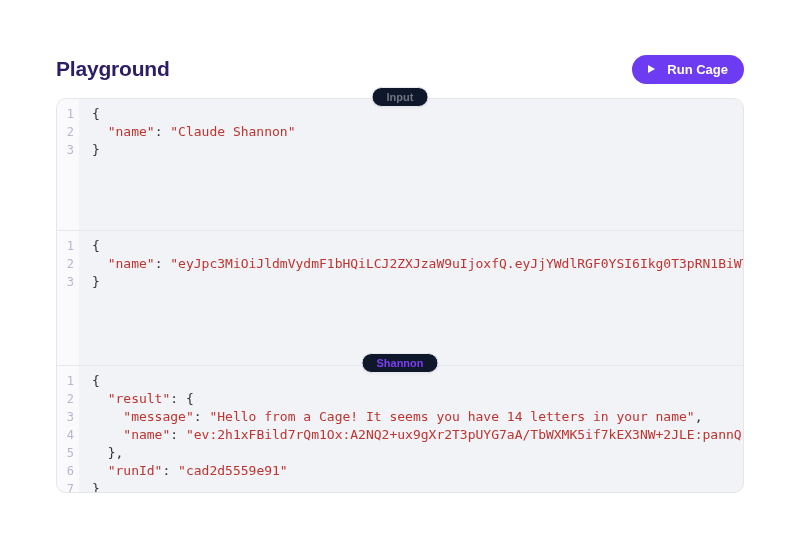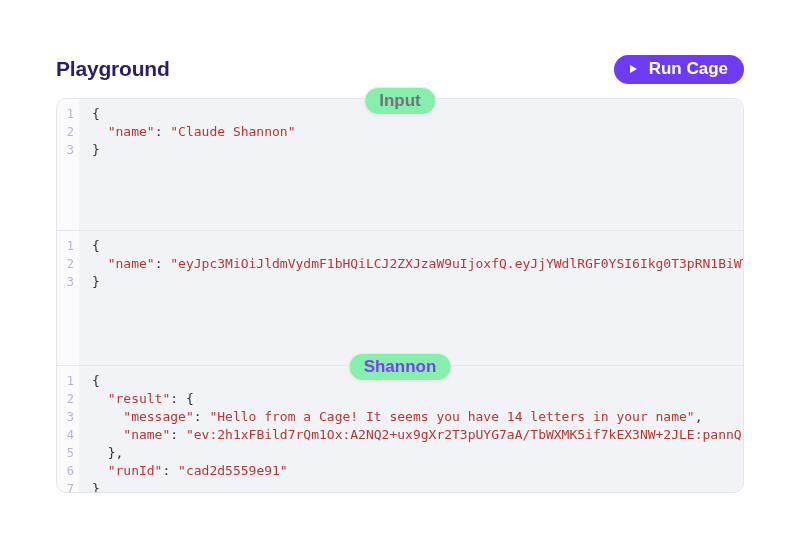--- a/index.html
+++ b/index.html
@@ -30,21 +30,21 @@
     display: inline-flex;
     align-items: center;
     gap: 12px;
     height: 29px;
     padding: 0 16px;
     border: none;
     border-radius: 16px;
     background: var(--accent, #6C3BF2);
     color: #ffffff;
     font-family: "Liberation Sans", sans-serif;
-    font-size: 17px;
+    font-size: 13px;
     font-weight: 600;
     cursor: pointer;
   }
   .play {
     width: 0; height: 0;
     border-left: 7px solid #ffffff;
     border-top: 4.5px solid transparent;
     border-bottom: 4.5px solid transparent;
   }
 
@@ -83,25 +83,25 @@
   }
   .cl { height: 18px; line-height: 18px; white-space: pre; }
   .s { color: var(--string, #BD3430); }
   .p { color: var(--punct, #2E2E38); }
 
   
   .badge {
     position: absolute;
     left: 50%;
     transform: translateX(-50%);
-    background: #86efac;
+    background: #0f172a;
     border: 1px solid #E8E9EE;
     border-radius: 999px;
     padding: 3px 14px;
-    font-size: 17px;
+    font-size: 11px;
     font-weight: 600;
     box-shadow: 0 1px 3px rgba(20,20,40,0.05);
     white-space: nowrap;
   }
   .badge-0 { top: -11px; }
   .badge-1 { top: 120px; }
   .badge-2 { top: 255px; }
 </style>
 </head>
 <body>

